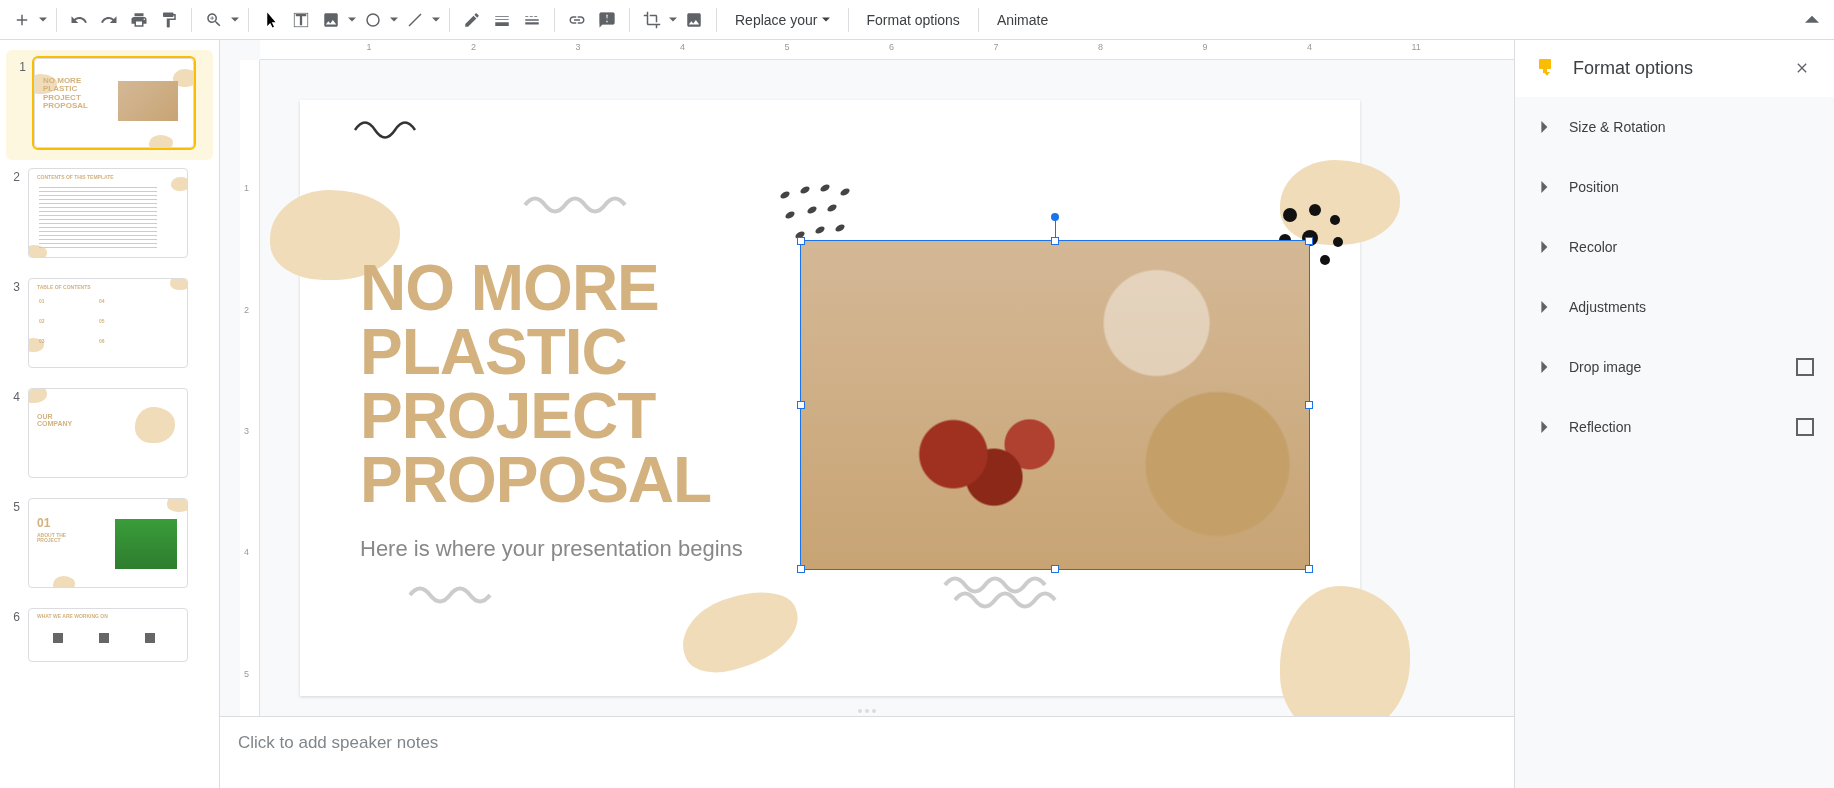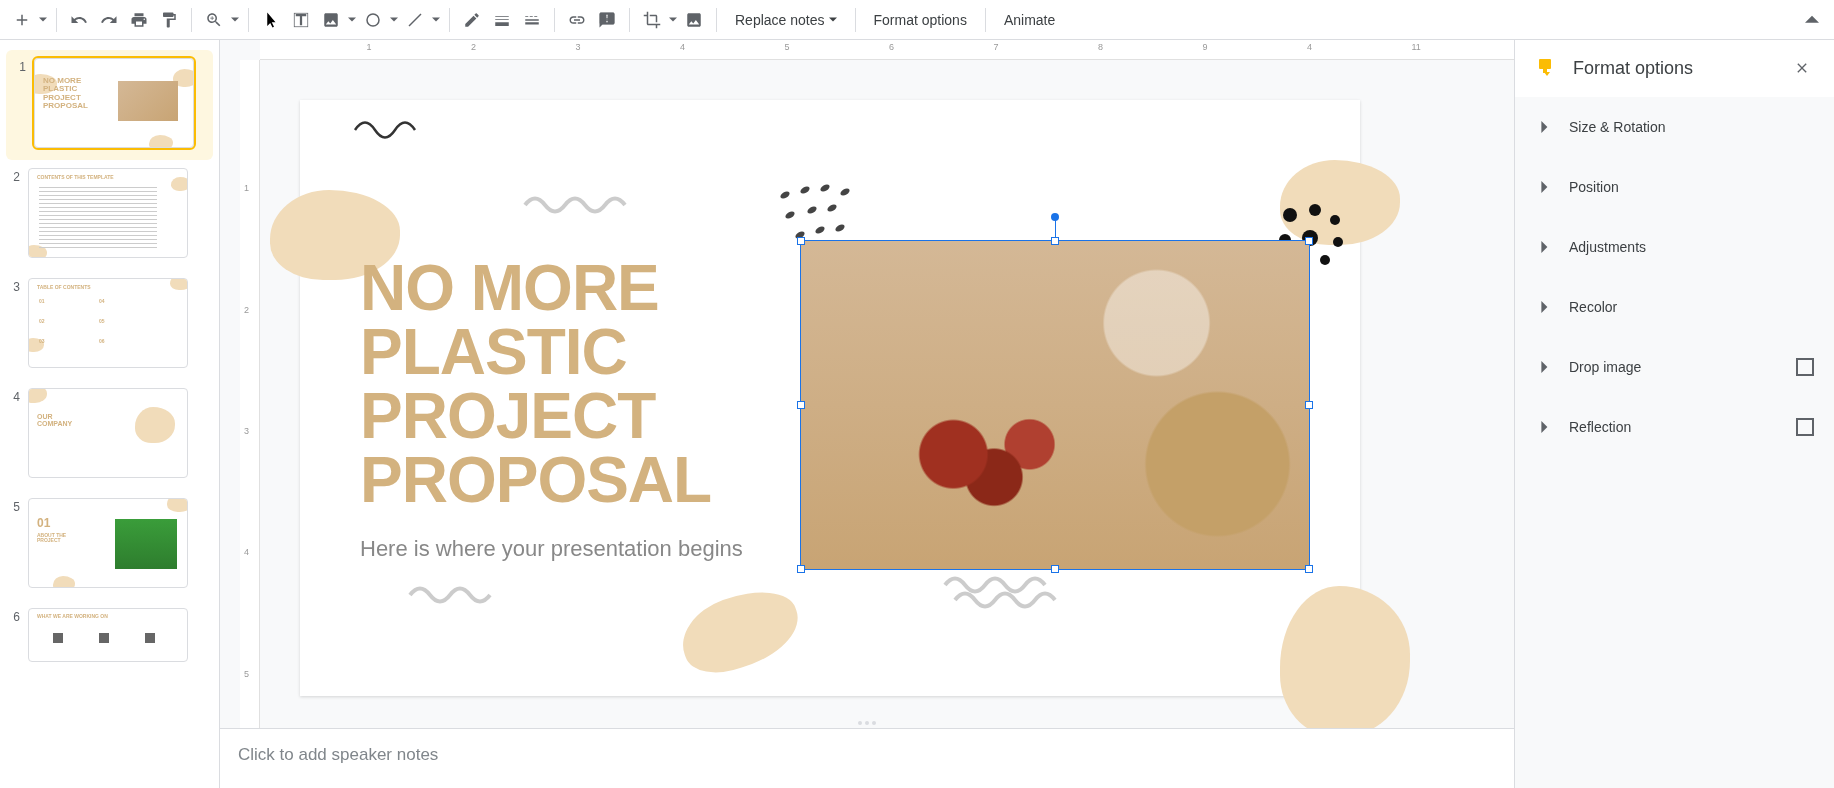--- a/index.html
+++ b/index.html
@@ -32,21 +32,21 @@
   
   .title-text { position:absolute; left:60px; top:156px; font-size:64px; font-weight:900; line-height:1.0; color:#d3b27f; font-family: Arial Black, Arial, sans-serif; letter-spacing:-1px; }
   .subtitle-text { position:absolute; left:60px; top:436px; font-size:22px; color:#888; }
   
   .selected-image { position:absolute; left:500px; top:140px; width:510px; height:330px; background: linear-gradient(135deg,#d4b896,#c9a878); border: 1px solid #1a73e8; }
   .selected-image::before { content:""; position:absolute;inset:0; background: radial-gradient(circle at 30% 65%, #a03020 8%, transparent 8.5%), radial-gradient(circle at 38% 72%, #8b2818 7%, transparent 7.5%), radial-gradient(circle at 45% 62%, #b04030 7%, transparent 7.5%), radial-gradient(circle at 70% 25%, rgba(255,255,255,0.4) 12%, transparent 12.5%), radial-gradient(circle at 82% 68%, #c4a068 15%, transparent 15.5%), linear-gradient(#d4b896,#c8a474); }
   .sel-handle { position:absolute; width:8px; height:8px; background:#fff; border:1px solid #1a73e8; }
   .sel-dot { position:absolute; width:8px; height:8px; background:#1a73e8; border-radius:50%; left:50%; top:-28px; transform:translateX(-50%); }
   .sel-line { position:absolute; width:1px; height:24px; background:#1a73e8; left:50%; top:-24px; }
 
-  .notes-area { position:absolute; bottom:0; left:0; right:0; height:60px; background:#fff; border-top:1px solid #dadce0; padding: 16px 18px; color:#80868b; font-size:17px;margin-top:44px; }
+  .notes-area { position:absolute; bottom:0; left:0; right:0; height:72px; background:#fff; border-top:1px solid #dadce0; padding: 16px 18px; color:#80868b; font-size:17px;margin-top:44px; }
   .notes-drag { position:absolute; top:-8px; left:50%; transform:translateX(-50%); display:flex; gap:3px; }
   .notes-drag span { width:4px;height:4px;background:#dadce0;border-radius:50%; }
   
   .format-panel { width: 320px; border-left: 1px solid #dadce0; background:#fff; }
   .panel-header { display:flex; align-items:center; padding: 16px 20px; gap: 14px; border-bottom:1px solid transparent; }
   .panel-title { font-size:18px; color:#3c4043; flex:1; }
   .panel-close { width:24px;height:24px; display:flex;align-items:center;justify-content:center;color:#5f6368;cursor:pointer; }
   .panel-body { background:#f8f9fa; height: 700px; }
   .panel-section { display:flex; align-items:center; padding: 20px 20px; cursor:pointer; gap:14px;justify-content:space-between; }
   .panel-chevron { width:20px;height:20px;display:flex;align-items:center;justify-content:center;color:#5f6368; }
@@ -191,21 +191,21 @@
       </svg>
     </div>
   <div class="tool-btn">
       <svg width="18" height="18" viewBox="0 0 24 24">
         <path fill="currentColor" d="M21 19V5c0-1.1-.9-2-2-2H5c-1.1 0-2 .9-2 2v14c0 1.1.9 2 2 2h14c1.1 0 2-.9 2-2zM8.5 13.5l2.5 3.01L14.5 12l4.5 6H5l3.5-4.5z"></path>
         <path fill="#fff" d="M6 6l4 4M10 6l-4 4" stroke="currentColor"></path>
       </svg>
     </div>
   <div class="tool-sep"></div>
   <div class="menu-item">
-      <span>Replace notes</span>
+      <span>Replace your</span>
       <svg width="8" height="8" viewBox="0 0 10 10">
         <path fill="currentColor" d="M0 2l5 5 5-5z"></path>
       </svg>
     </div>
   <div class="tool-sep"></div>
   <div class="menu-item">
       <span>Format options</span>
     </div>
   <div class="tool-sep"></div>
   <div class="menu-item">
@@ -456,29 +456,29 @@
             </svg>
           </div>
         <div class="panel-label">Position</div>
       </div>
       <div class="panel-section">
         <div class="panel-chevron">
             <svg width="12" height="12" viewBox="0 0 10 10">
               <path fill="currentColor" d="M2 0l5 5-5 5z"></path>
             </svg>
           </div>
+        <div class="panel-label">Recolor</div>
+      </div>
+      <div class="panel-section">
+        <div class="panel-chevron">
+            <svg width="12" height="12" viewBox="0 0 10 10">
+              <path fill="currentColor" d="M2 0l5 5-5 5z"></path>
+            </svg>
+          </div>
         <div class="panel-label">Adjustments</div>
-      </div>
-      <div class="panel-section">
-        <div class="panel-chevron">
-            <svg width="12" height="12" viewBox="0 0 10 10">
-              <path fill="currentColor" d="M2 0l5 5-5 5z"></path>
-            </svg>
-          </div>
-        <div class="panel-label">Recolor</div>
       </div>
       <div class="panel-section">
         <div class="panel-chevron">
             <svg width="12" height="12" viewBox="0 0 10 10">
               <path fill="currentColor" d="M2 0l5 5-5 5z"></path>
             </svg>
           </div>
         <div class="panel-label">Drop image</div>
         <div class="panel-checkbox"></div>
       </div>

